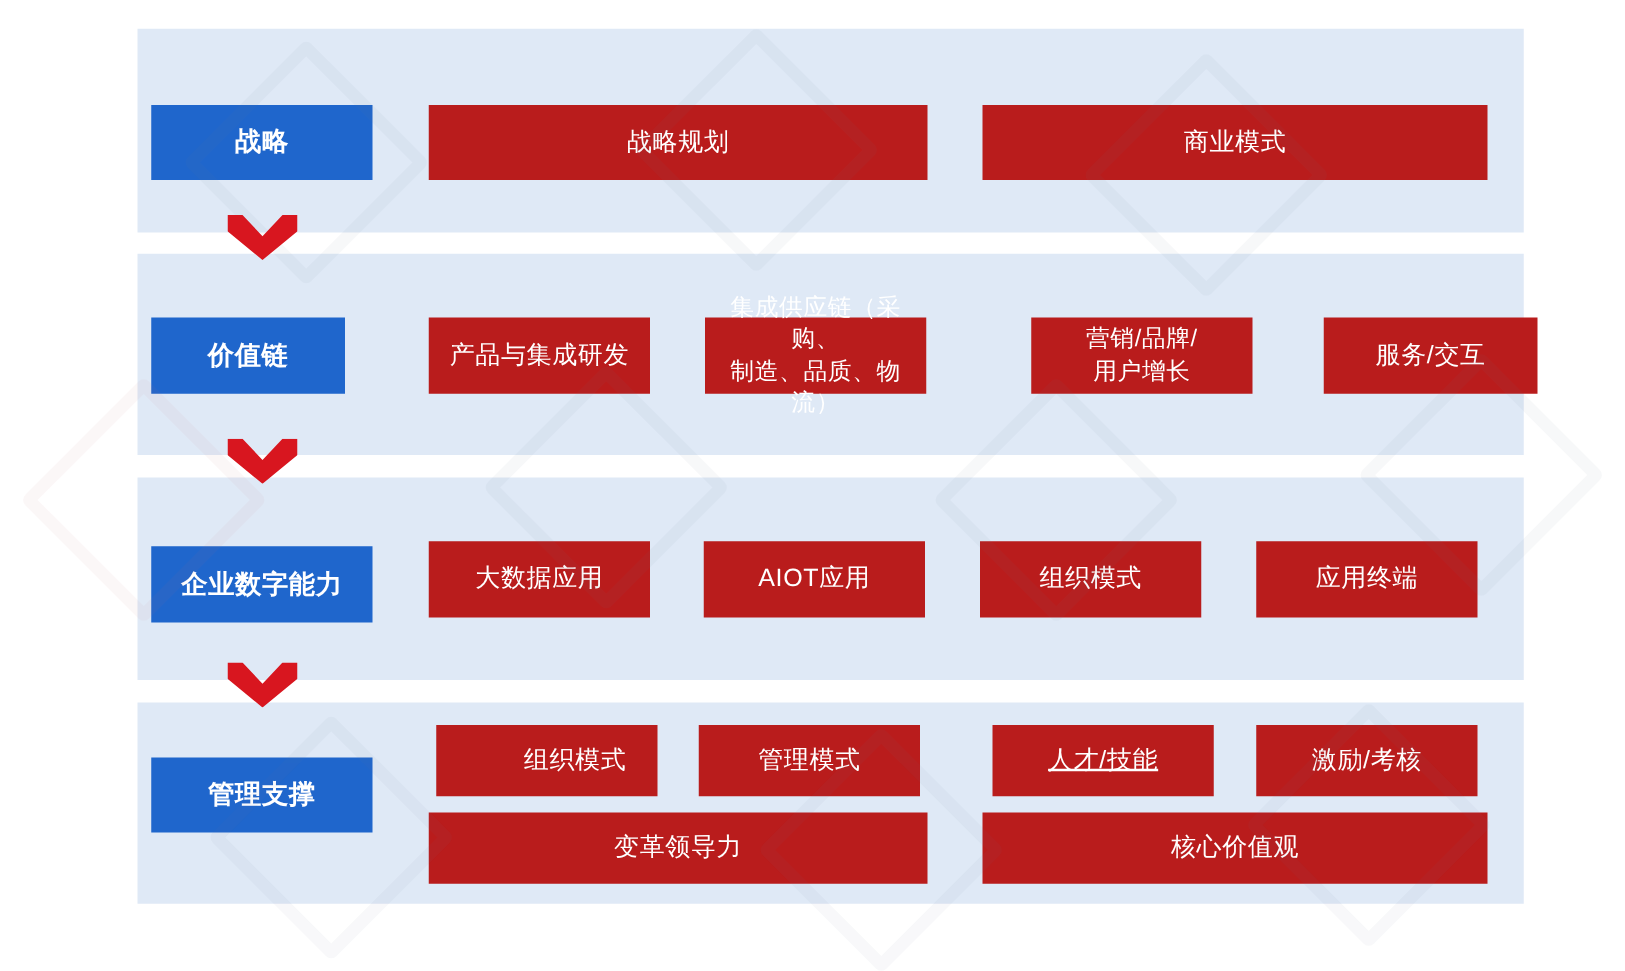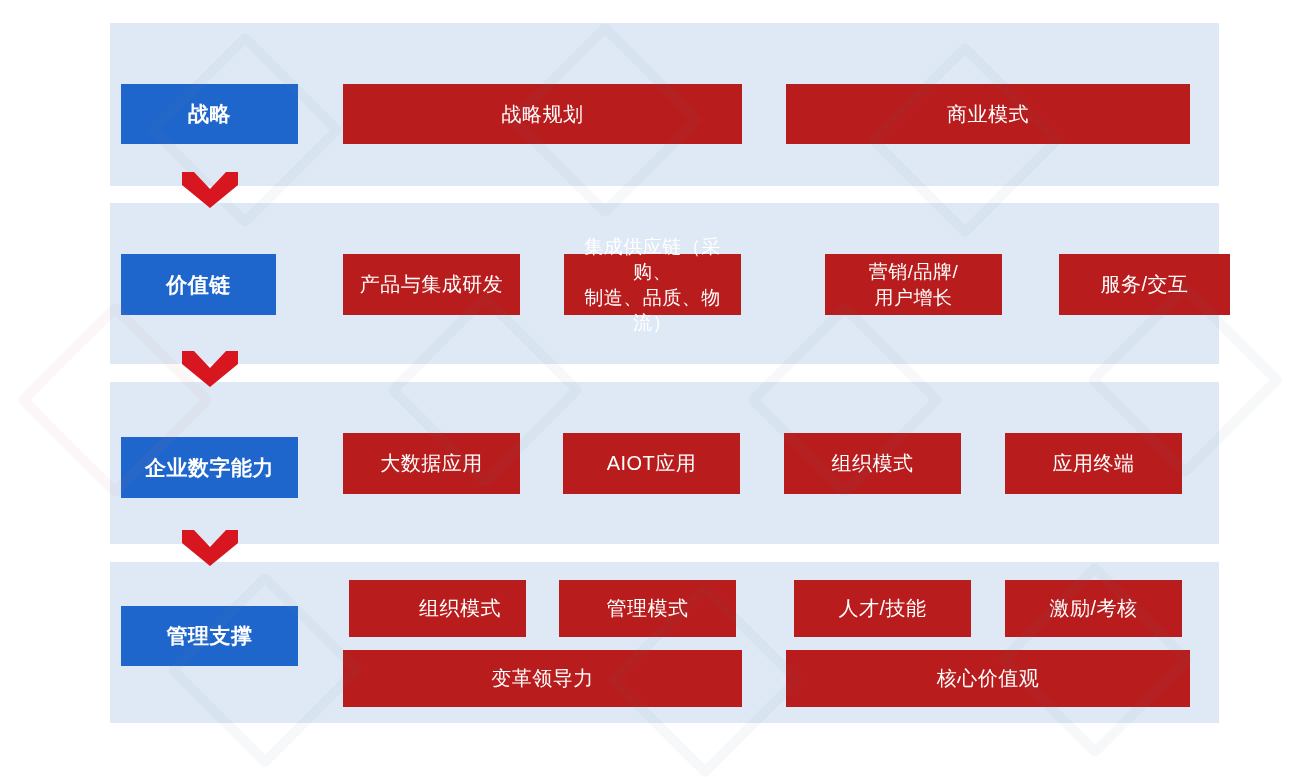--- a/index.html
+++ b/index.html
@@ -201,21 +201,21 @@
   </div>
 
   <div class="box secondary" style="left:334px; top:580px; width:177px; height:57px;padding-left:45px;">
     <span class="label">组织模式</span>
   </div>
 
   <div class="box secondary" style="left:544px; top:580px; width:177px; height:57px;">
     <span class="label">管理模式</span>
   </div>
 
-  <div class="box secondary" style="left:779px; top:580px; width:177px; height:57px;">
+  <div class="box secondary" style="left:779px; top:580px; width:177px; height:57px;text-decoration:underline;">
     <span class="label">人才/技能</span>
   </div>
 
   <div class="box secondary" style="left:990px; top:580px; width:177px; height:57px;">
     <span class="label">激励/考核</span>
   </div>
 
   <div class="box secondary" style="left:328px; top:650px; width:399px; height:57px;">
     <span class="label">变革领导力</span>
   </div>

